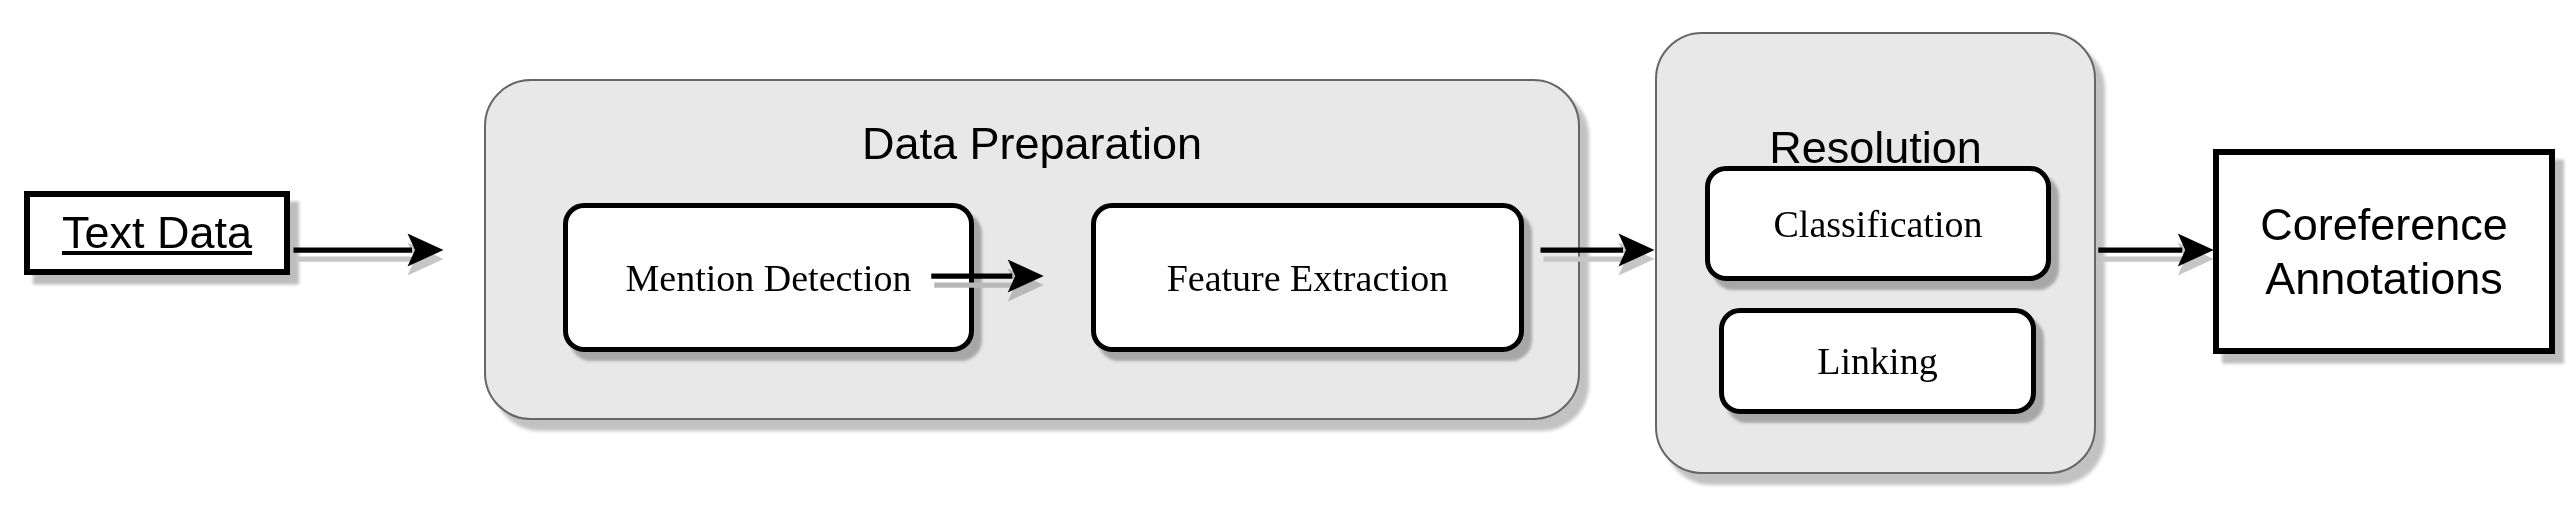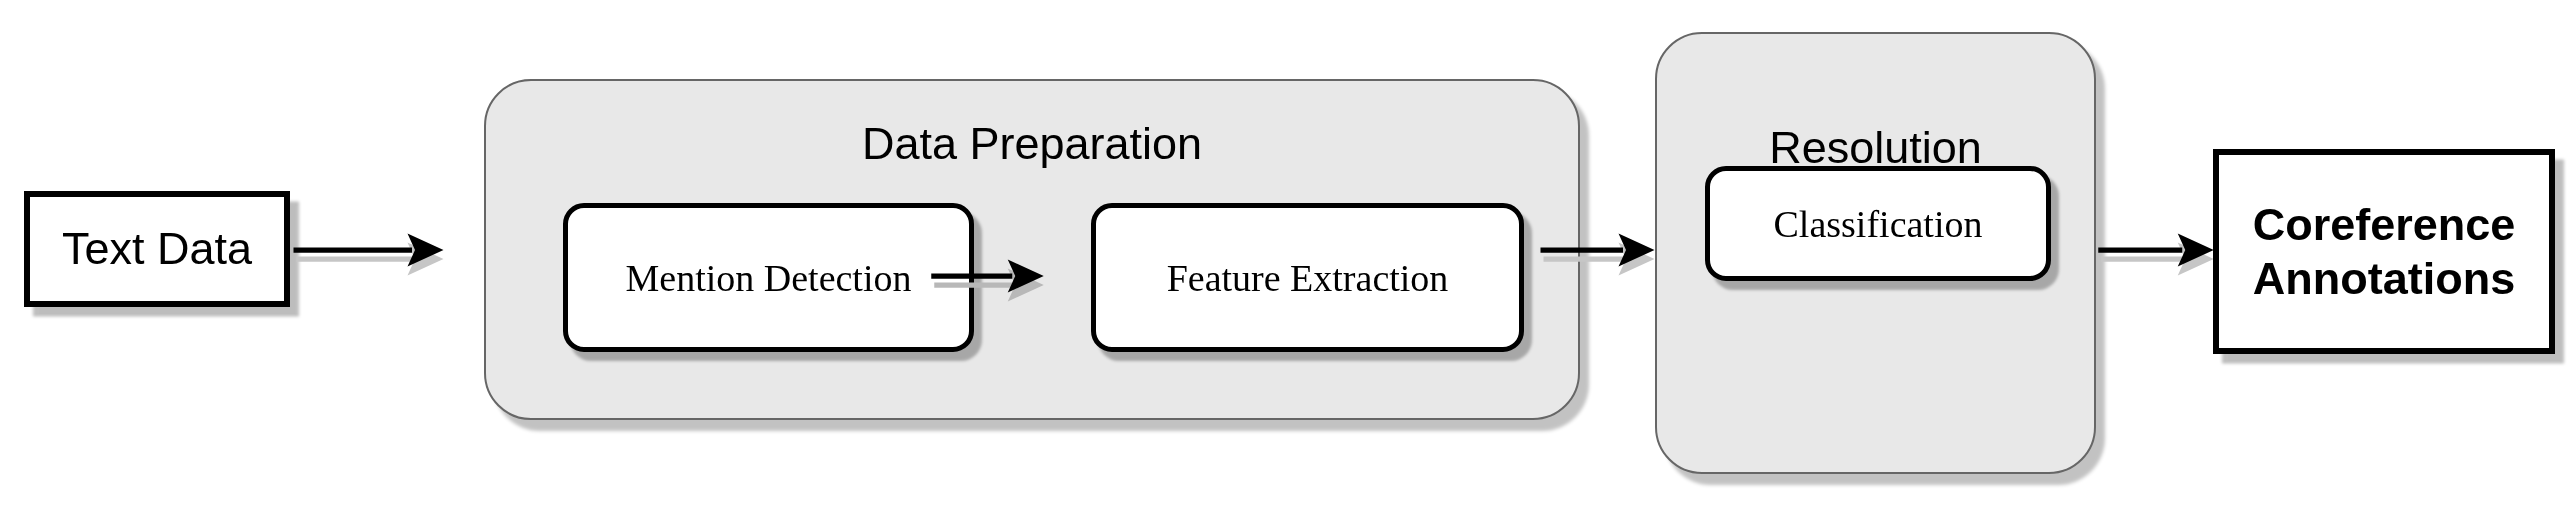--- a/index.html
+++ b/index.html
@@ -53,34 +53,33 @@
     position: absolute;
     left: 0;
     right: 0;
     text-align: center;
     font-size: 45px;
     line-height: 54px;
     color: var(--text, #000000);
   }
   .multiline {
     white-space: pre-line;
-    font-weight: bold;
   }
   .arrow {
     position: absolute;
     overflow: visible;
   }
   .lbl { display: inline-block; }
 </style>
 </head>
 <body>
 
 <div class="canvas">
 
-  <div class="node rect-node" style="left:24px; top:191px; width:266px; height:116px;">
+  <div class="node rect-node" style="left:24px; top:191px; width:266px; height:84px;text-decoration:underline;">
     <span class="lbl">Text Data</span>
   </div>
 
   <svg class="arrow" style="left:293px; top:220px;" width="151" height="60" viewBox="0 0 200 80">
     <g transform="translate(2,12)" fill="#c6c6c6" stroke="#c6c6c6">
       <path d="M2,40 H156" stroke-width="7" fill="none"></path>
       <path d="M198,40 L150,18 L160,40 L150,62 Z" stroke="none"></path>
     </g>
     <g fill="#000000" stroke="#000000">
       <path d="M0,40 H158" stroke-width="7" fill="none"></path>
@@ -126,20 +125,23 @@
 
   <div class="container" style="left:1655px; top:32px; width:441px; height:442px;">
     <div class="container-title" style="top:65px;margin-top:22px;">
       <span class="lbl">Resolution</span>
     </div>
 
     <div class="node round-node" style="left:48px; top:132px; width:346px; height:115px;">
       <span class="lbl">Classification</span>
     </div>
 
+    <div class="node round-node" style="left:62px; top:274px; width:317px; height:106px;">
+      <span class="lbl">Linking</span>
+    </div>
   </div>
 
   <svg class="arrow" style="left:2098px; top:220px;" width="116" height="60" viewBox="0 0 154 80">
     <g transform="translate(2,12)" fill="#c6c6c6" stroke="#c6c6c6">
       <path d="M2,40 H110" stroke-width="7" fill="none"></path>
       <path d="M152,40 L104,18 L114,40 L104,62 Z" stroke="none"></path>
     </g>
     <g fill="#000000" stroke="#000000">
       <path d="M0,40 H112" stroke-width="7" fill="none"></path>
       <path d="M154,40 L106,18 L116,40 L106,62 Z" stroke="none"></path>

